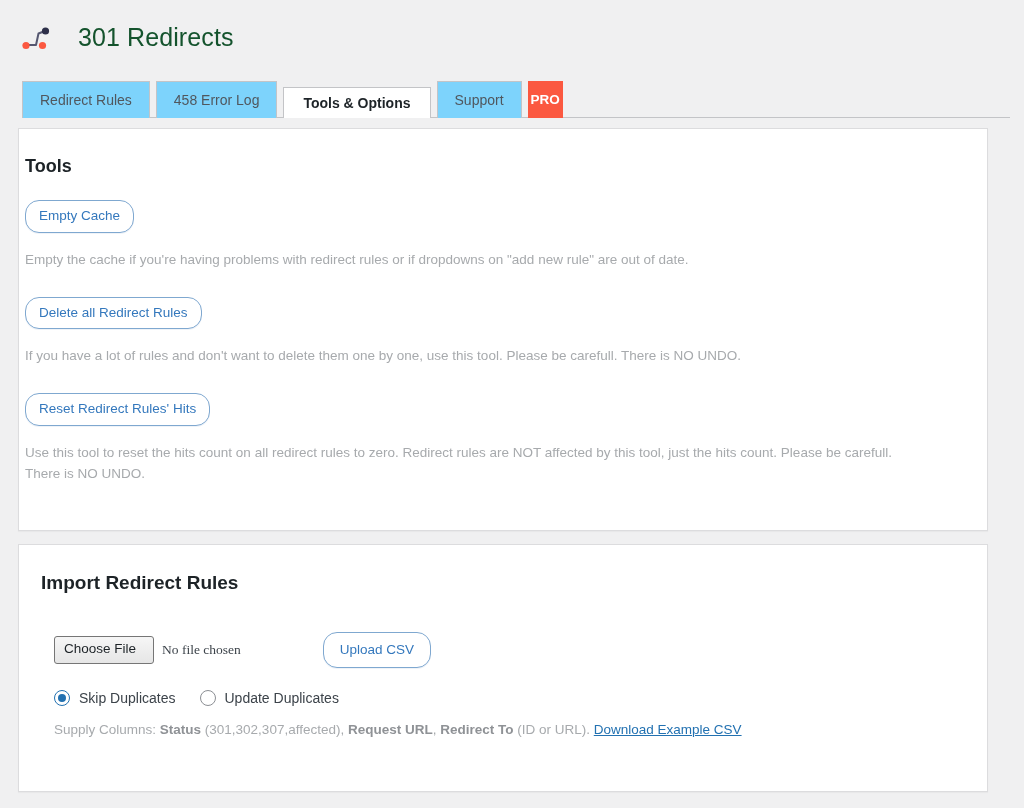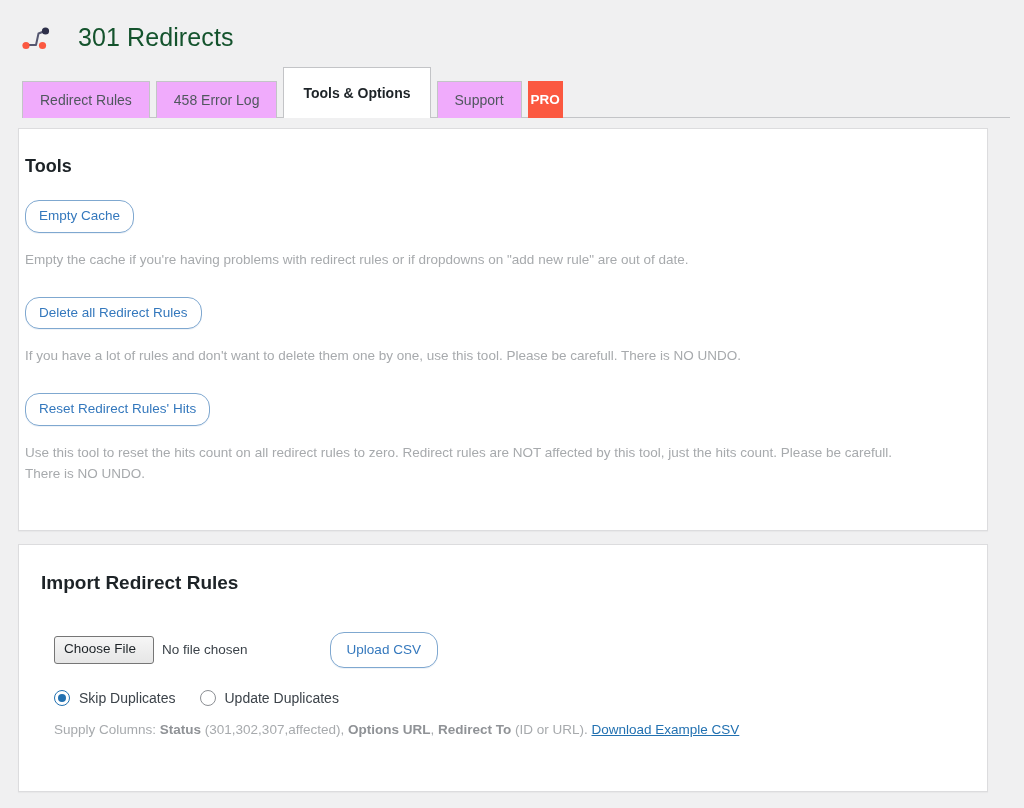--- a/index.html
+++ b/index.html
@@ -61,35 +61,35 @@
   }
   .tab {
     position: relative;
     z-index: 2;
     display: inline-flex;
     align-items: center;
     justify-content: center;
     height: 37px;
     padding: 0 17px;
     margin-right: 6px;
-    background: #f0abfc;
+    background: #7dd3fc;
     border: 1px solid #c3c4c7;
     border-bottom: none;
     font-size: 14px;
     color: #50575e;
     text-decoration: none;
     line-height: 1;
     cursor: pointer;
     white-space: nowrap;
   }
   .tab.active {
     background: #ffffff;
     color: #1d2327;
     font-weight: 700;
-    height: 51px;
+    height: 31px;
     border-color: #c3c4c7;
     padding: 0 19px;
   }
   .tab.pro {
     background: #fb5840;
     border-color: #fb5840;
     color: #ffffff;
     font-weight: 700;
     font-size: 13.5px;
     padding: 0 2px;
@@ -171,20 +171,21 @@
     font-family: inherit;
     font-size: 13.5px;
     padding: 4px 17px 5px 9px;
     line-height: 1.2;
     cursor: pointer;
   }
   .file-name {
     margin-left: 8px;
     font-size: 13.5px;
     color: #3c434a;
+    font-family: Liberation Serif, serif;
   }
   .upload-btn {
     margin-left: 82px;
     padding: 9px 16px 10px 16px;
     font-size: 13.5px;
   }
 
   
   .radio-row {
     display: flex;
@@ -295,14 +296,14 @@
     <label class="radio-option checked">
       <span class="radio-mark"></span>
       <span class="radio-label">Skip Duplicates</span>
     </label>
     <label class="radio-option">
       <span class="radio-mark"></span>
       <span class="radio-label">Update Duplicates</span>
     </label>
   </div>
 
-  <p class="supply-line"><span>Supply Columns: </span><strong>Status</strong><span> (301,302,307,affected), </span><strong>Options URL</strong><span>, </span><strong>Redirect To</strong><span> (ID or URL). </span><a class="csv-link">Download Example CSV</a></p>
+  <p class="supply-line"><span>Supply Columns: </span><strong>Status</strong><span> (301,302,307,affected), </span><strong>Request URL</strong><span>, </span><strong>Redirect To</strong><span> (ID or URL). </span><a class="csv-link">Download Example CSV</a></p>
 </section>
 
 </body></html>

